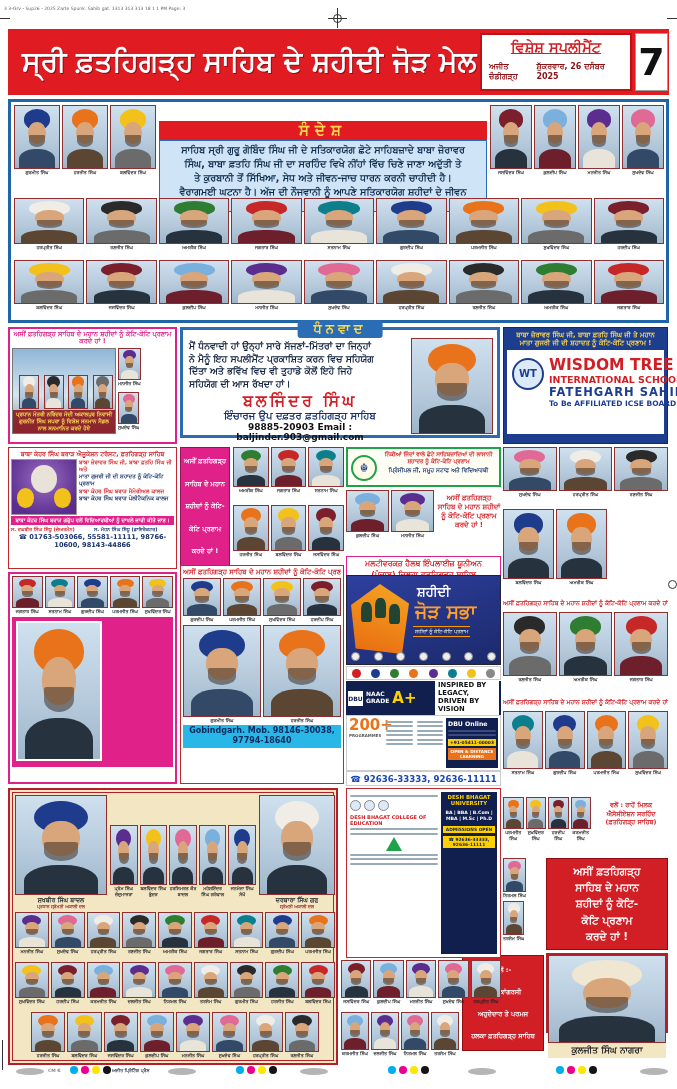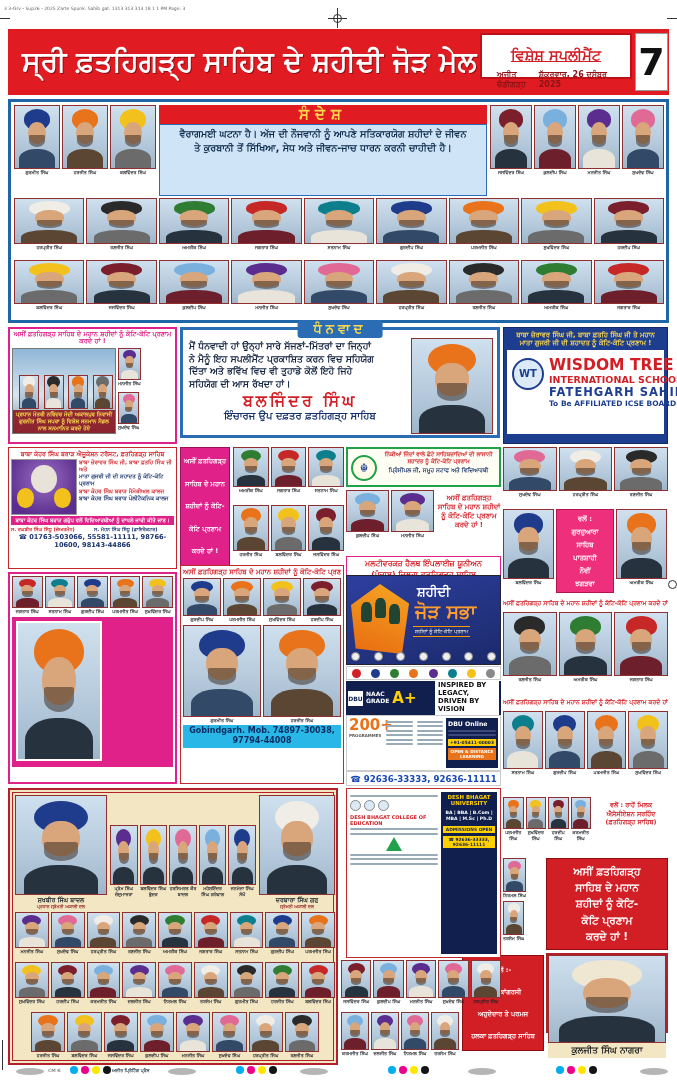--- a/index.html
+++ b/index.html
@@ -22,21 +22,21 @@
   .pgrid .ph{height:var(--phh,46px)}
   .cap{font-weight:bold;font-size:4.6px;line-height:1.2;text-align:center;color:#20242a;
        max-height:12px;overflow:hidden;width:100%}
   .cell2{display:flex;flex-direction:column;gap:1px}
   
   .red{color:#d21f26}.navy{color:#16316b}
   
   #masthead{left:8px;top:29px;width:661px;height:66px;background:#e01b22;display:flex;align-items:center}
   #masthead .title{color:#fff;font-weight:bold;font-size:28px;padding-left:14px;white-space:nowrap;
       text-shadow:1px 1px 0 #8c0c10}
-  #supbox{left:480px;top:33px;width:152px;height:46px;background:#fff;border:2px solid #c01016;padding:12px}
+  #supbox{left:480px;top:33px;width:152px;height:58px;background:#fff;border:2px solid #c01016;padding:4px}
   #supbox .st{color:#d21f26;font-weight:bold;font-size:14.5px;text-align:center;text-decoration:underline}
   #supbox .row{display:flex;justify-content:space-between;margin-top:6px;padding:0 3px}
   #supbox .row span{color:#8c1216;font-weight:bold;font-size:8px}
   #pageno{left:635px;top:33px;width:33px;height:58px;background:#fff;border:1px solid #999;
       display:flex;align-items:center;justify-content:center;font-size:38px;font-weight:bold;color:#111}
   
   #collage{left:8px;top:99px;width:661px;height:224px;border:3px solid #1f66a8;background:#fff;padding:3px}
   #sandesh-head{background:#e01b22;color:#ffd94d;font-weight:bold;font-size:15px;text-align:center;
       letter-spacing:6px;height:19px;line-height:19px}
   #sandesh-msg{background:#cfe4f6;border:1px solid #2a6db5;height:72px;padding:2px 6px}
@@ -235,25 +235,27 @@
       </div>
       <div class="cell">
         <div class="ph">
           <i class="t" style="background:#f3c11b"></i>
           <i class="f"></i>
           <i class="b" style="background:#6b6b6b"></i>
         </div>
         <div class="cap">ਬਲਵਿੰਦਰ ਸਿੰਘ</div>
       </div>
     </div>
-  <div class="abs" style="left:148px;top:3px;width:328px">
+  <div class="abs" style="left:148px;top:19px;width:328px">
     <div id="sandesh-head">ਸੰਦੇਸ਼</div>
     <div id="sandesh-msg">
+      <div>ਸਾਹਿਬ ਸ੍ਰੀ ਗੁਰੂ ਗੋਬਿੰਦ ਸਿੰਘ ਜੀ ਦੇ ਸਤਿਕਾਰਯੋਗ ਛੋਟੇ ਸਾਹਿਬਜ਼ਾਦੇ ਬਾਬਾ ਜ਼ੋਰਾਵਰ</div>
+      <div>ਸਿੰਘ, ਬਾਬਾ ਫ਼ਤਹਿ ਸਿੰਘ ਜੀ ਦਾ ਸਰਹਿੰਦ ਵਿਖੇ ਨੀਂਹਾਂ ਵਿੱਚ ਚਿਣੇ ਜਾਣਾ ਅਦੁੱਤੀ ਤੇ</div>
+      <div>ਤੇ ਕੁਰਬਾਨੀ ਤੋਂ ਸਿੱਖਿਆ, ਸੇਧ ਅਤੇ ਜੀਵਨ-ਜਾਚ ਧਾਰਨ ਕਰਨੀ ਚਾਹੀਦੀ ਹੈ।</div>
       <div>ਵੈਰਾਗਮਈ ਘਟਨਾ ਹੈ। ਅੱਜ ਦੀ ਨੌਜਵਾਨੀ ਨੂੰ ਆਪਣੇ ਸਤਿਕਾਰਯੋਗ ਸ਼ਹੀਦਾਂ ਦੇ ਜੀਵਨ</div>
-      <div>ਤੇ ਕੁਰਬਾਨੀ ਤੋਂ ਸਿੱਖਿਆ, ਸੇਧ ਅਤੇ ਜੀਵਨ-ਜਾਚ ਧਾਰਨ ਕਰਨੀ ਚਾਹੀਦੀ ਹੈ।</div>
     </div>
   </div>
   <div class="abs pgrid" style="left:479px;top:3px;width:174px;--phh:64px">
       <div class="cell">
         <div class="ph">
           <i class="t" style="background:#7a1f2b"></i>
           <i class="f"></i>
           <i class="b" style="background:#27323f"></i>
         </div>
         <div class="cap">ਜਸਵਿੰਦਰ ਸਿੰਘ</div>
@@ -482,20 +484,21 @@
 
 <div id="thanks" class="abs">
   <div class="ribbon">ਧੰਨਵਾਦ</div>
   <div class="txt">
     <div class="l">ਮੈਂ ਧੰਨਵਾਦੀ ਹਾਂ ਉਨ੍ਹਾਂ ਸਾਰੇ ਸੱਜਣਾਂ-ਮਿੱਤਰਾਂ ਦਾ ਜਿਨ੍ਹਾਂ</div>
     <div class="l">ਨੇ ਮੈਨੂੰ ਇਹ ਸਪਲੀਮੈਂਟ ਪ੍ਰਕਾਸ਼ਿਤ ਕਰਨ ਵਿਚ ਸਹਿਯੋਗ</div>
     <div class="l">ਦਿੱਤਾ ਅਤੇ ਭਵਿੱਖ ਵਿਚ ਵੀ ਤੁਹਾਡੇ ਕੋਲੋਂ ਇਹੋ ਜਿਹੇ</div>
     <div class="l">ਸਹਿਯੋਗ ਦੀ ਆਸ ਰੱਖਦਾ ਹਾਂ।</div>
     <div class="nm">ਬਲਜਿੰਦਰ ਸਿੰਘ</div>
     <div class="rl">ਇੰਚਾਰਜ ਉਪ ਦਫ਼ਤਰ ਫ਼ਤਹਿਗੜ੍ਹ ਸਾਹਿਬ</div>
+    <div class="ct">98885-20903 Email : baljinder.903@gmail.com</div>
   </div>
   <div class="pt ph">
       <i class="t" style="background:#e8731a"></i>
       <i class="f"></i>
       <i class="b" style="background:#27323f"></i>
     </div>
 </div>
 
 <div id="wisdom" class="abs">
   <div class="yh">ਬਾਬਾ ਜ਼ੋਰਾਵਰ ਸਿੰਘ ਜੀ, ਬਾਬਾ ਫ਼ਤਹਿ ਸਿੰਘ ਜੀ ਤੇ ਮਹਾਨ</div>
@@ -653,28 +656,20 @@
   </div>
 <div class="abs" style="left:503px;top:509px;width:165px;display:flex;gap:2px">
   <div class="cell2" style="width:51px">
     <div class="ph" style="height:70px">
         <i class="t" style="background:#1f3c8c"></i>
         <i class="f"></i>
         <i class="b" style="background:#27323f"></i>
       </div>
     <div class="cap">ਬਲਵਿੰਦਰ ਸਿੰਘ</div>
   </div>
-  <div id="gurupink">
-    <span>ਵਲੋਂ :</span>
-    <span>ਗੁਰਦੁਆਰਾ</span>
-    <span>ਸਾਹਿਬ</span>
-    <span>ਪਾਤਸ਼ਾਹੀ</span>
-    <span>ਨੌਵੀਂ</span>
-    <span>ਝਗੜਵਾ</span>
-  </div>
   <div class="cell2" style="width:51px">
     <div class="ph" style="height:70px">
         <i class="t" style="background:#e8731a"></i>
         <i class="f"></i>
         <i class="b" style="background:#27323f"></i>
       </div>
     <div class="cap">ਅਮਰੀਕ ਸਿੰਘ</div>
   </div>
 </div>
 <div class="abs rc-hd" style="left:503px;top:599px;width:165px">ਅਸੀਂ ਫ਼ਤਹਿਗੜ੍ਹ ਸਾਹਿਬ ਦੇ ਮਹਾਨ ਸ਼ਹੀਦਾਂ ਨੂੰ ਕੋਟਿ-ਕੋਟਿ ਪ੍ਰਣਾਮ ਕਰਦੇ ਹਾਂ !</div>
@@ -920,21 +915,21 @@
       <div class="cell">
         <div class="ph">
           <i class="t" style="background:#e8731a"></i>
           <i class="f"></i>
           <i class="b" style="background:#5a4632"></i>
         </div>
         <div class="cap">ਹਰਜੀਤ ਸਿੰਘ</div>
       </div>
     </div>
   <div class="cyan">
-    <div>Gobindgarh. Mob. 74897-30038, 97794-44008</div>
+    <div>Gobindgarh. Mob. 98146-30038, 97794-18640</div>
   </div>
 </div>
 
 <div id="sjsabha" class="abs">
   <div class="ill"></div>
   <span class="fig" style="left:14px;top:26px"></span>
   <span class="fig" style="left:28px;top:22px"></span>
   <span class="fig" style="left:42px;top:28px"></span>
   <div class="w1">ਸ਼ਹੀਦੀ</div>
   <div class="w2">ਜੋੜ ਸਭਾ</div>

